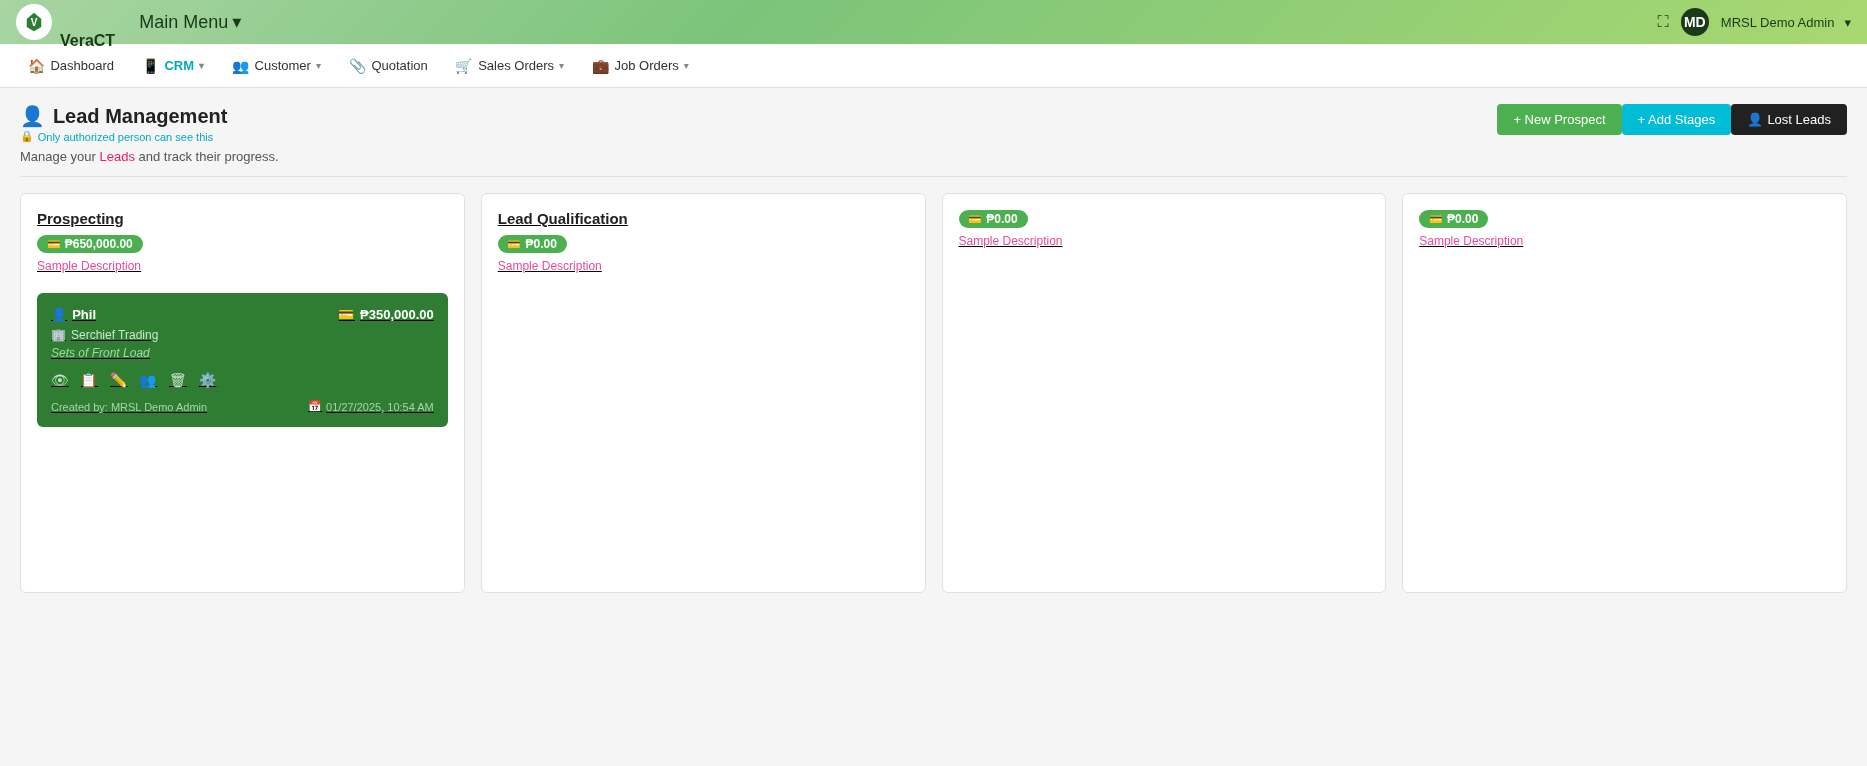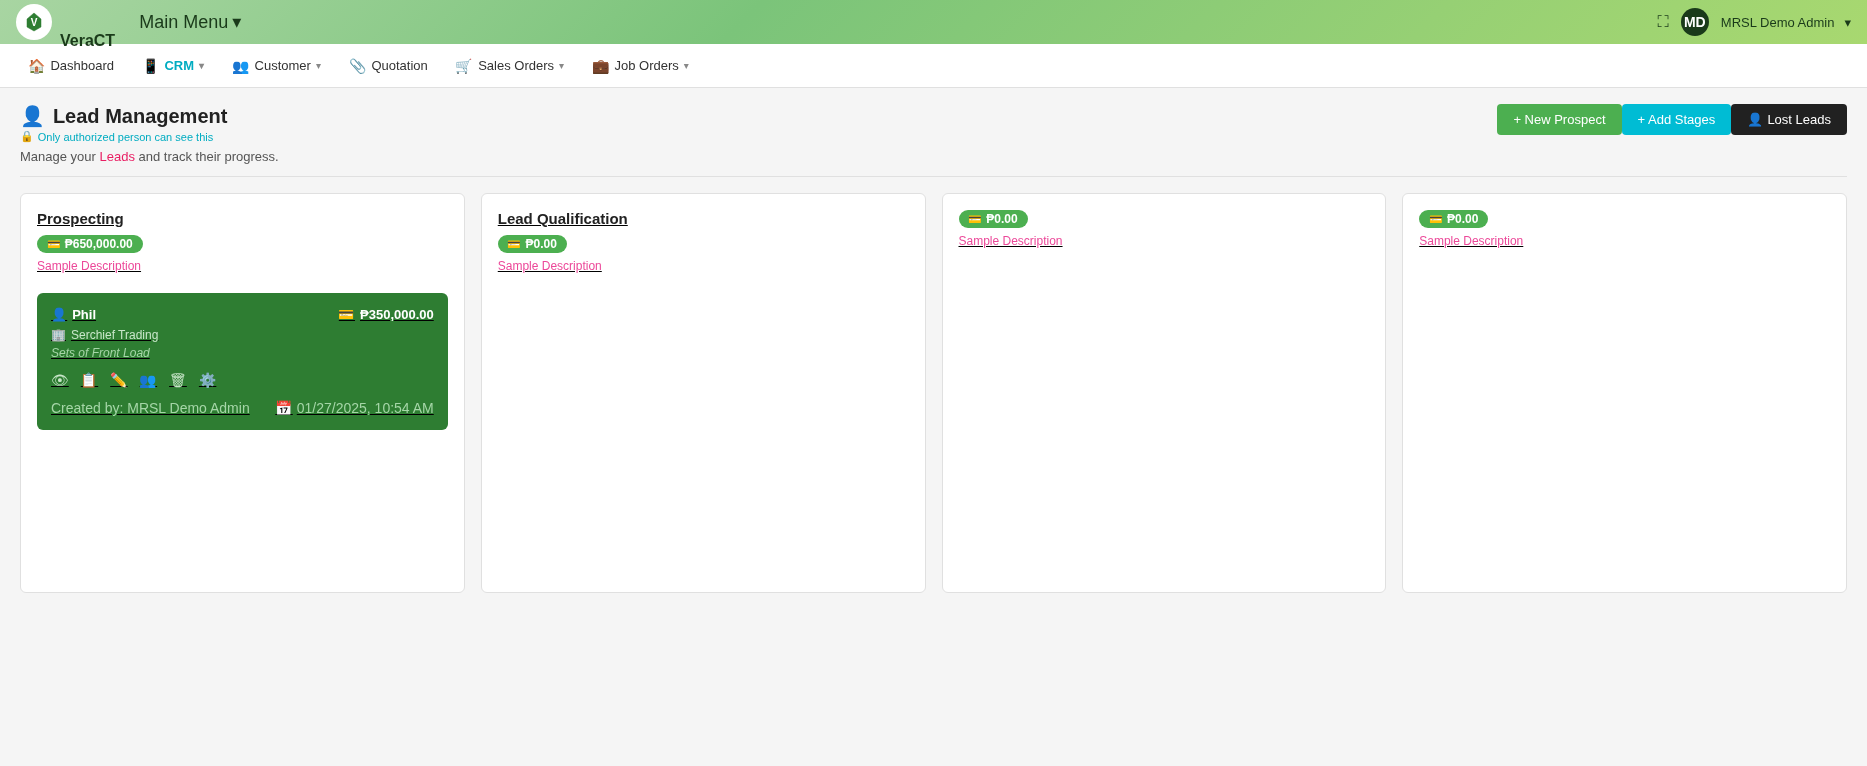--- a/index.html
+++ b/index.html
@@ -273,22 +273,22 @@
       margin-bottom: 12px;
     }
     .card-action-icon {
       cursor: pointer;
       font-size: 14px;
       color: #c8e6c9;
     }
     .card-footer {
       display: flex;
       justify-content: space-between;
-      align-items: flex-start;
-      font-size: 14px;
+      align-items: flex-end;
+      font-size: 11px;
       color: #a5d6a7;
     }
     .card-date {
       display: flex;
       align-items: center;
       gap: 4px;
     }
     .divider {
       border: none;
       border-top: 1px solid #e0e0e0;

